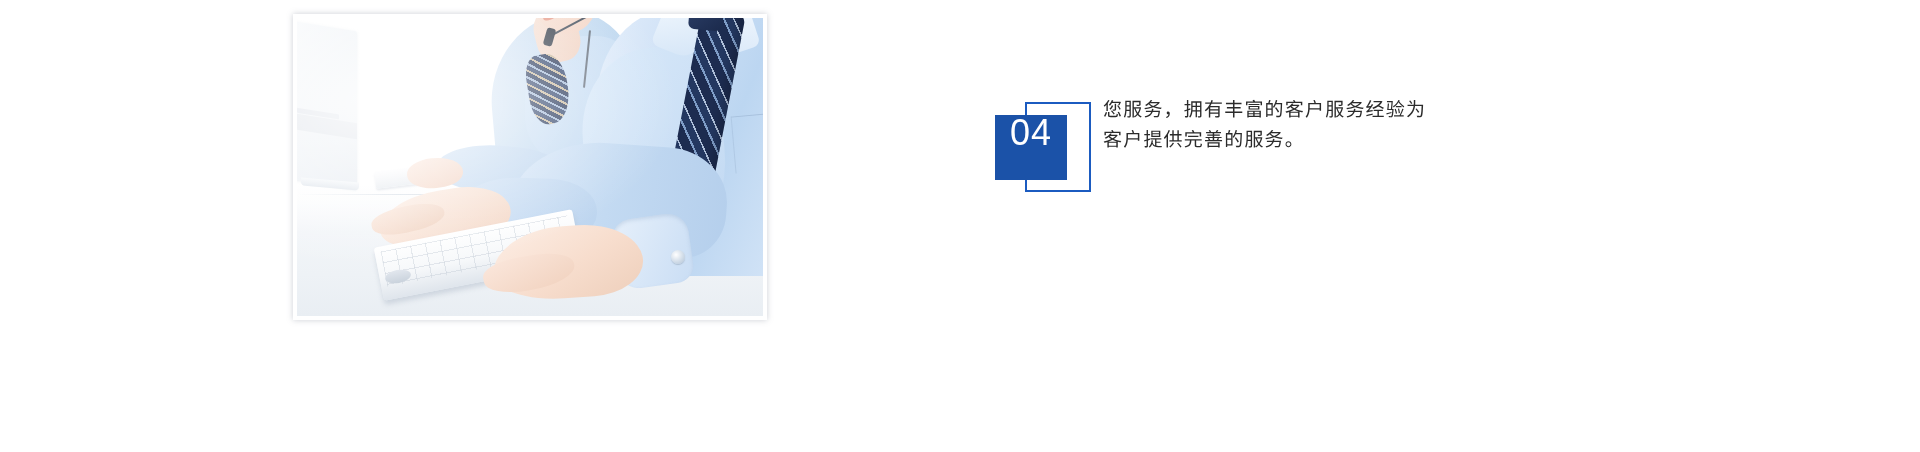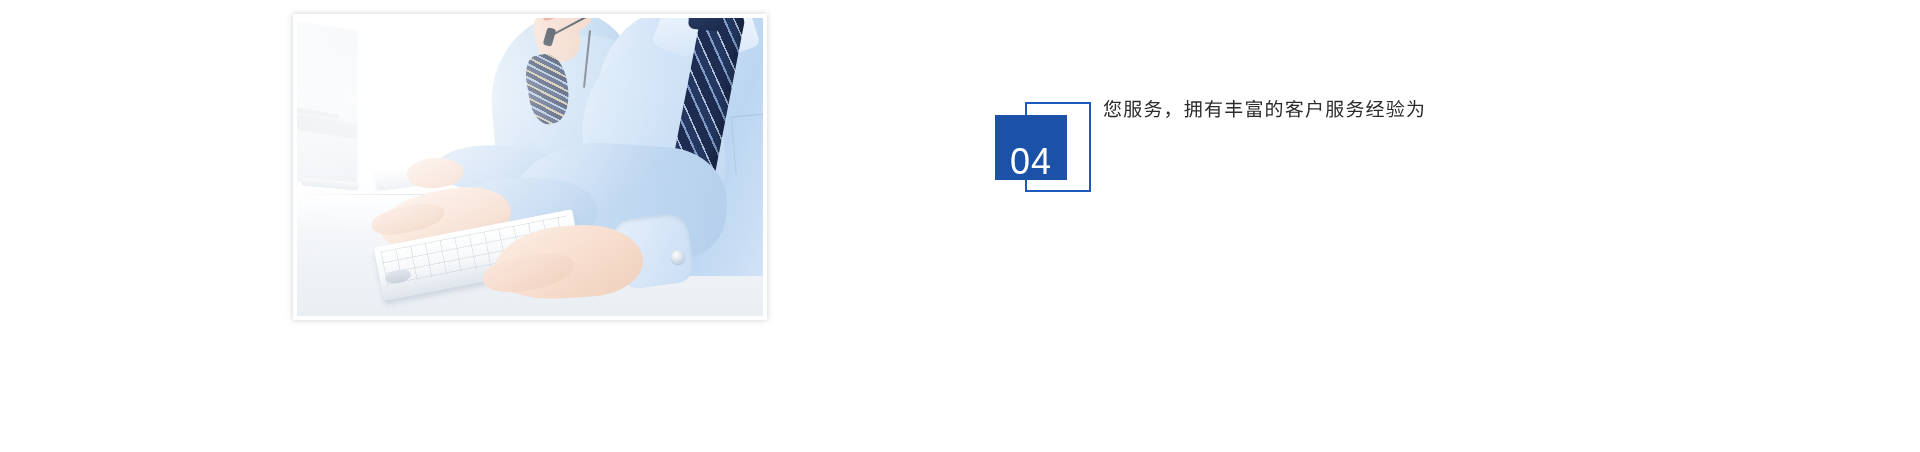--- a/index.html
+++ b/index.html
@@ -400,21 +400,21 @@
     box-sizing: border-box;
   }
   .badge-square {
     position: absolute;
     left: 0;
     top: 13px;
     width: 72px;
     height: 65px;
     background: #1B52A8;
     display: flex;
-    align-items: flex-end;
+    align-items: flex-start;
     justify-content: center;
   }
   .badge-num {
     color: #ffffff;
     font-size: 36px;
     font-weight: 400;
     letter-spacing: 1px;
     line-height: 1;
     font-family: "Liberation Sans", "DejaVu Sans", sans-serif;
   }
@@ -508,18 +508,19 @@
     <div class="badge-wrap">
       <div class="badge-outline"></div>
       <div class="badge-square">
         <span class="badge-num">04</span>
       </div>
     </div>
 
     <div class="copy">
       <p class="body-text">
         <span class="line">您服务，拥有丰富的客户服务经验为</span>
+        <span class="line">客户提供完善的服务。</span>
       </p>
     </div>
 
   </div>
 
 </div>
 
 </body></html>

